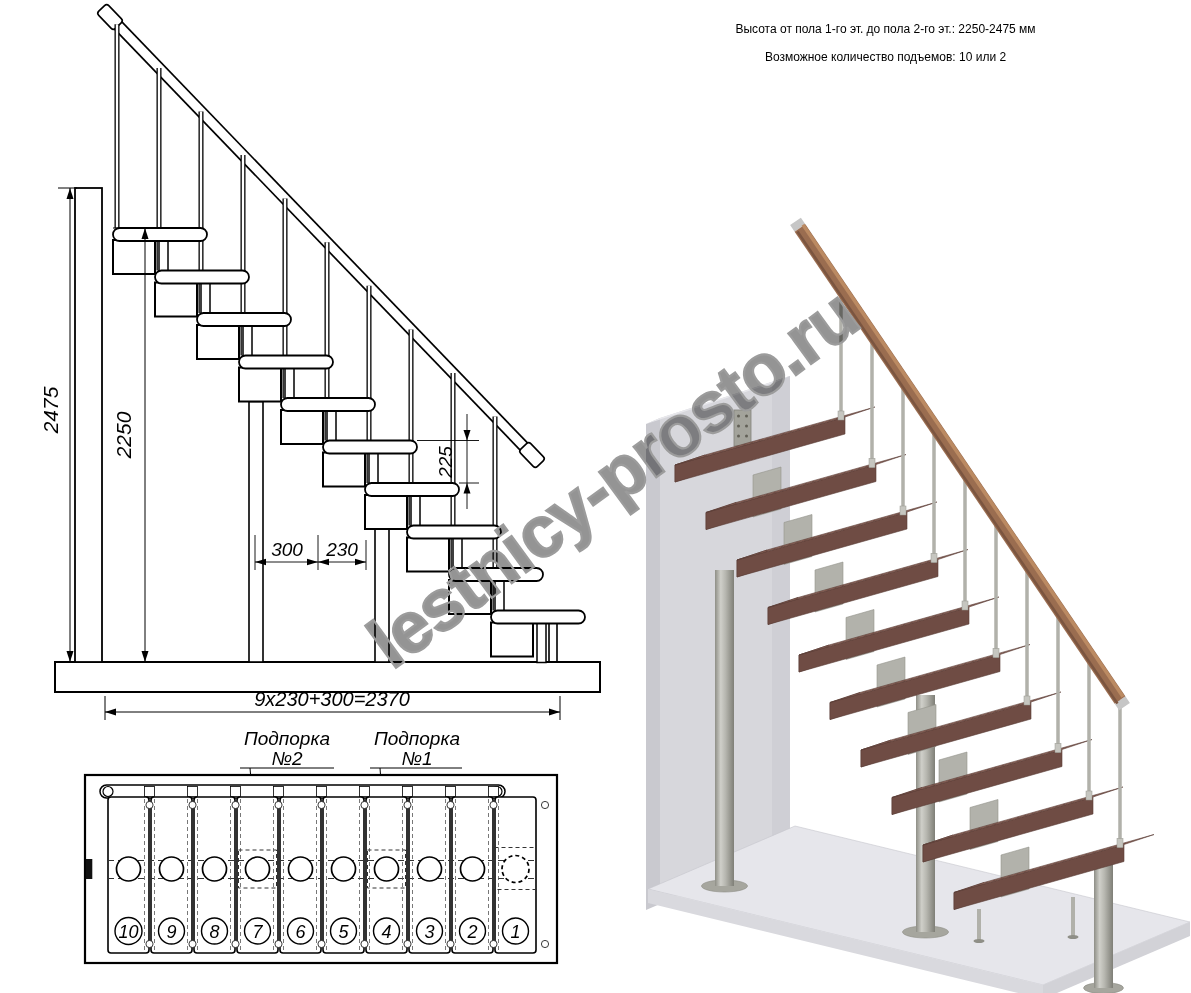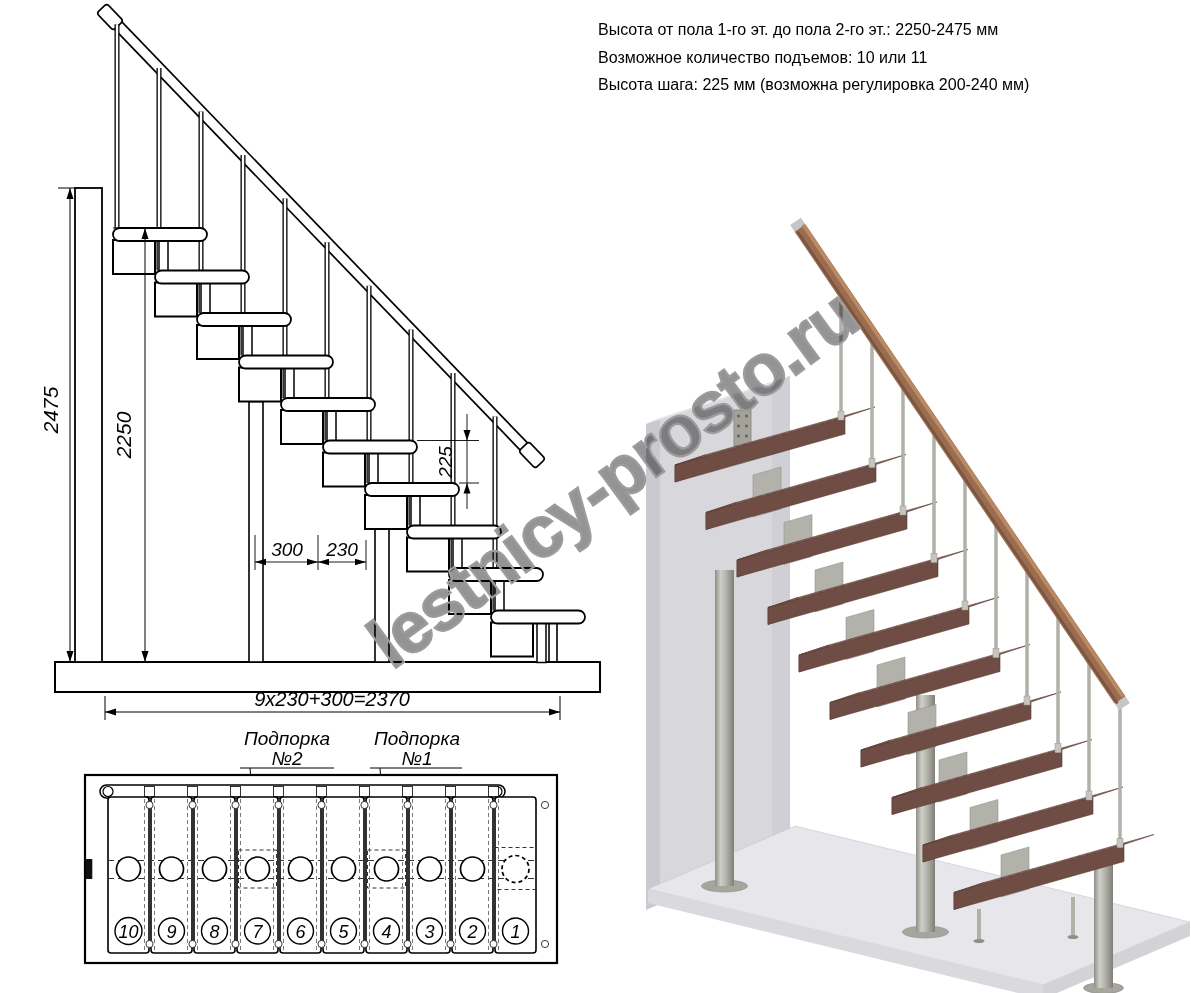--- a/index.html
+++ b/index.html
@@ -3,21 +3,21 @@
 <meta charset="utf-8">
 <style>
   html,body{margin:0;padding:0;background:#fff;}
   .stage{position:relative;width:1191px;height:993px;background:#ffffff;overflow:hidden;
          font-family:"Liberation Sans",sans-serif;}
   .stage svg{position:absolute;display:block;}
   #svg-left{left:0;top:0;}
   #svg-render{left:600px;top:180px;}
   #svg-watermark{left:0;top:0;pointer-events:none;}
   .specs{position:absolute;left:598px;top:16px;width:575px;color:#000;}
-  .spec-line{font-size:16px;line-height:27.6px;white-space:nowrap;}
+  .spec-line{font-size:12px;line-height:27.6px;white-space:nowrap;text-align:center;}
   text{fill:#000;}
   .dim{font-style:italic;font-family:"Liberation Sans",sans-serif;}
   .lbl{font-style:italic;font-family:"Liberation Sans",sans-serif;}
 </style>
 </head>
 <body>
 
 <div class="stage">
 
   <svg id="svg-left" width="610" height="993" viewBox="0 0 610 993">
@@ -248,22 +248,21 @@
         <text x="386.5" y="937.5">4</text>
         <text x="429.5" y="937.5">3</text>
         <text x="472.5" y="937.5">2</text>
         <text x="515.5" y="937.5">1</text>
       </g>
     </g>
   </svg>
 
   <div class="specs">
     <div class="spec-line">Высота от пола 1-го эт. до пола 2-го эт.: 2250-2475 мм</div>
-    <div class="spec-line">Возможное количество подъемов: 10 или 11</div>
-    <div class="spec-line">Высота шага: 225 мм (возможна регулировка 200-240 мм)</div>
+    <div class="spec-line">Возможное количество подъемов: 10 или 2</div>
   </div>
 
   <svg id="svg-render" width="591" height="813" viewBox="0 0 591 813">
     <defs>
       <pattern id="wood" width="8" height="8" patternUnits="userSpaceOnUse" patternTransform="rotate(-16)">
         <rect width="8" height="8" fill="#8a6157"></rect>
         <rect x="0" width="2.2" height="8" fill="#7a544b"></rect>
         <rect x="4.5" width="1.4" height="8" fill="#946b60"></rect>
       </pattern>
       <linearGradient id="met" x1="0" y1="0" x2="1" y2="0">

